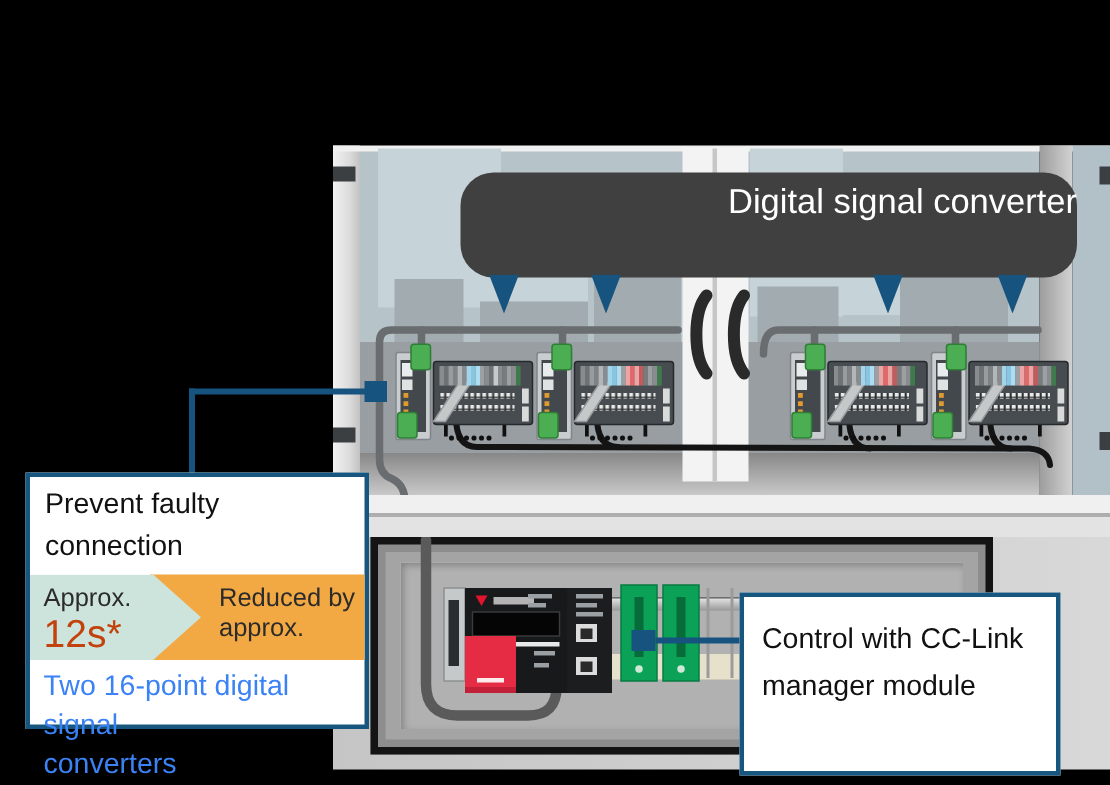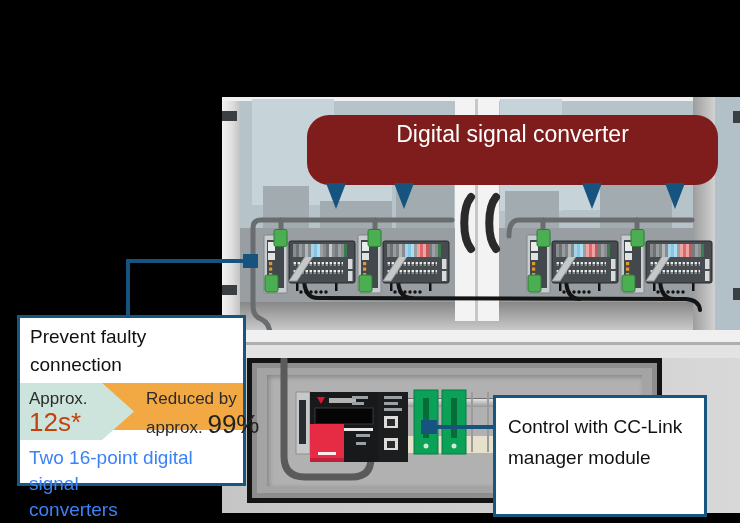--- a/index.html
+++ b/index.html
@@ -20,32 +20,32 @@
   .uc-far-right{left:715px;top:97px;width:25px;height:236px;background:#b2c1c8;}
   .hinge{background:#3b3f42;}
   .sky{position:absolute;}
   .uc-wall{left:240px;top:228px;width:453px;height:78px;background:#989ea2;}
   .uc-shelf{left:240px;top:302px;width:453px;height:31px;
     background:linear-gradient(#878787,#d0d0d0);}
   .door-gap{left:455px;top:99px;width:44px;height:222px;background:#f3f3f3;}
   .door-seam{left:475px;top:99px;width:3px;height:222px;background:#c7c7c7;}
 
   
-  .bubble{left:307px;top:115px;width:411px;height:70px;background:#7f1d1d;
-    border-radius:22px;color:#fff;font-size:23px;line-height:32px;text-align:center;
+  .bubble{left:307px;top:115px;width:411px;height:70px;background:#404040;
+    border-radius:22px;color:#fff;font-size:23px;line-height:32px;text-align:right;
     padding-top:3px;box-sizing:border-box;}
   .tail{width:20px;height:26px;background:#16537e;
     clip-path:polygon(0 0,100% 0,50% 100%);top:183px;}
 
   
   .callout{background:#fff;border:3px solid #16567f;box-sizing:border-box;color:#111;}
   .lc{left:17px;top:315px;width:229px;height:171px;}
   .lc-title{position:absolute;left:10px;top:5px;font-size:19px;line-height:28px;}
   .badge-row{position:absolute;left:0;top:65px;width:223px;height:57px;}
-  .badge-orange{position:absolute;left:80px;top:0;width:143px;height:47px;background:#f2a843;}
+  .badge-orange{position:absolute;left:80px;top:0;width:143px;height:57px;background:#f2a843;}
   .badge-mint{position:absolute;left:0;top:0;width:114px;height:57px;background:#cde4dc;
     clip-path:polygon(0 0,72% 0,100% 50%,72% 100%,0 100%);}
   .b-label{position:absolute;font-size:17px;color:#2b2b2b;}
   .b-value{position:absolute;font-size:26px;color:#c2410c;}
   .orange-line2{position:absolute;left:46px;top:26px;display:flex;align-items:baseline;
     font-size:17px;color:#2b2b2b;}
   .orange-line2 .big{font-size:26px;color:#222;}
   .lc-caption{position:absolute;left:9px;top:127px;font-size:19px;line-height:26px;color:#3b82f6;}
   .rc{left:493px;top:395px;width:214px;height:122px;}
   .rc-text{position:absolute;left:12px;top:13px;font-size:19px;line-height:31px;}
@@ -295,21 +295,20 @@
 <div class="abs callout lc">
   <div class="lc-title">
     <div>Prevent faulty connection</div>
     <div>by using a network cable</div>
   </div>
   <div class="badge-row">
     <div class="badge-orange">
       <div class="b-label" style="left:46px;top:6px;">Reduced by</div>
       <div class="orange-line2">
         <span>approx.&nbsp;</span>
-        <span class="big">99%</span>
       </div>
     </div>
     <div class="badge-mint">
       <div class="b-label" style="left:9px;top:6px;">Approx.</div>
       <div class="b-value" style="left:9px;top:24px;">12s*</div>
     </div>
   </div>
   <div class="lc-caption">
     <div>Two 16-point digital signal</div>
     <div>converters</div>

